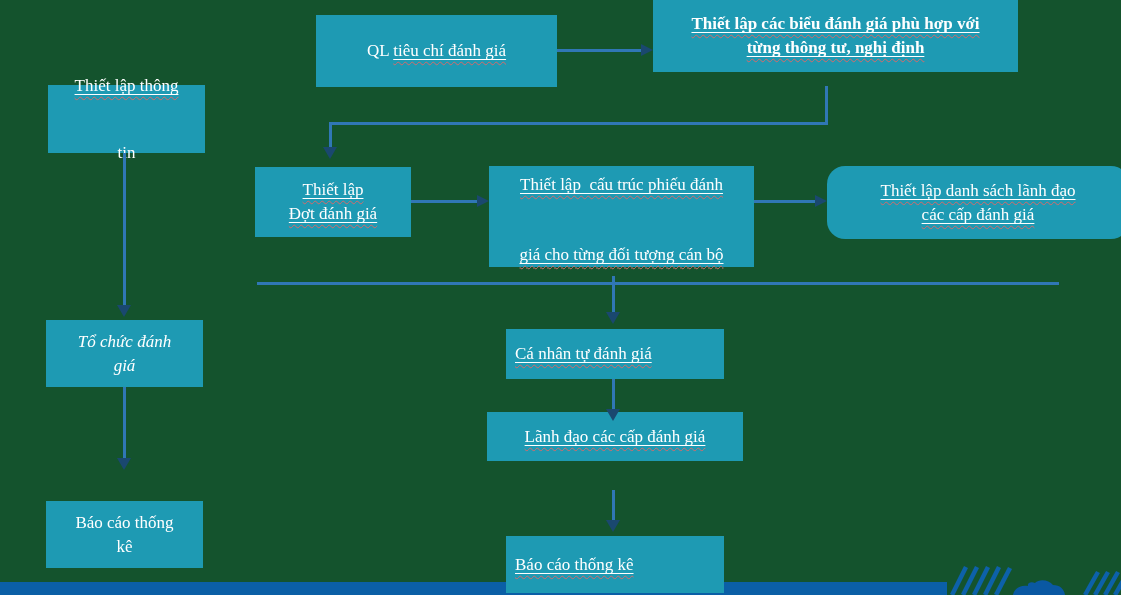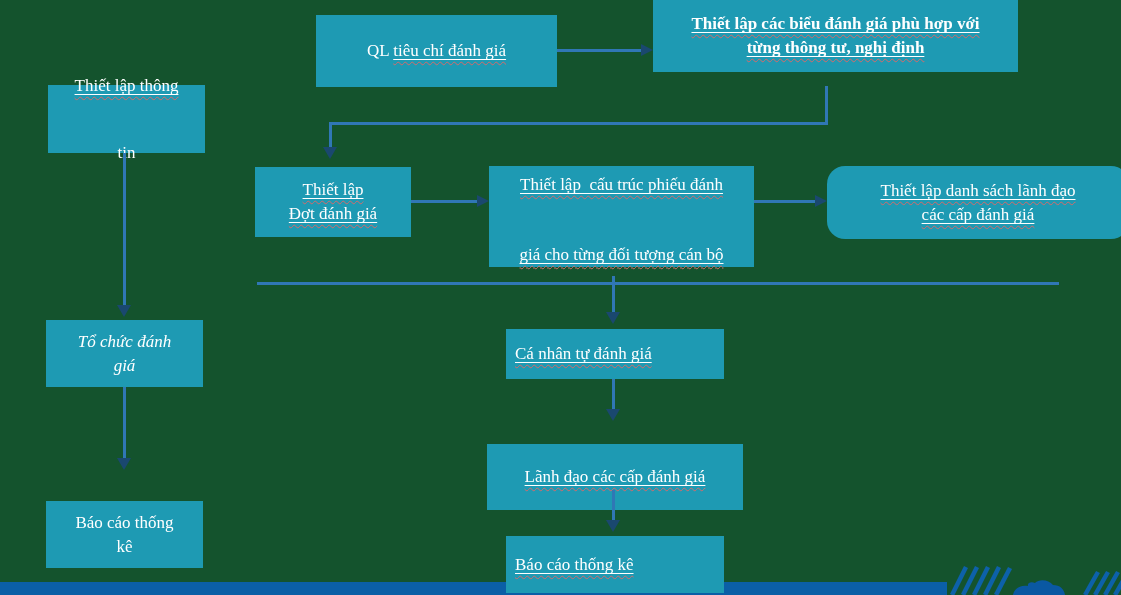--- a/index.html
+++ b/index.html
@@ -90,21 +90,21 @@
 
   <div class="node" style="left:827px;top:166px;width:302px;height:73px;border-radius:18px;">
     <span class="u"><span class="wavy">Thiết lập danh sách lãnh đạo</span></span>
     <span class="u"><span class="wavy">các cấp đánh giá</span></span>
   </div>
 
   <div class="node left-align" style="left:506px;top:329px;width:218px;height:50px;">
     <span class="u"><span class="wavy">Cá nhân tự đánh giá</span></span>
   </div>
 
-  <div class="node" style="left:487px;top:444px;width:256px;height:66px;">
+  <div class="node" style="left:487px;top:412px;width:256px;height:49px;">
     <span class="u"><span class="wavy">Lãnh đạo các cấp đánh giá</span></span>
   </div>
 
   <div class="node left-align over-footer" style="left:506px;top:536px;width:218px;height:57px;">
     <span class="u"><span class="wavy">Báo cáo thống kê</span></span>
   </div>
 
   <div class="hl" style="left:557px;top:49px;width:84px;"></div>
   <div class="ah-right" style="left:641px;top:44px;"></div>
 

